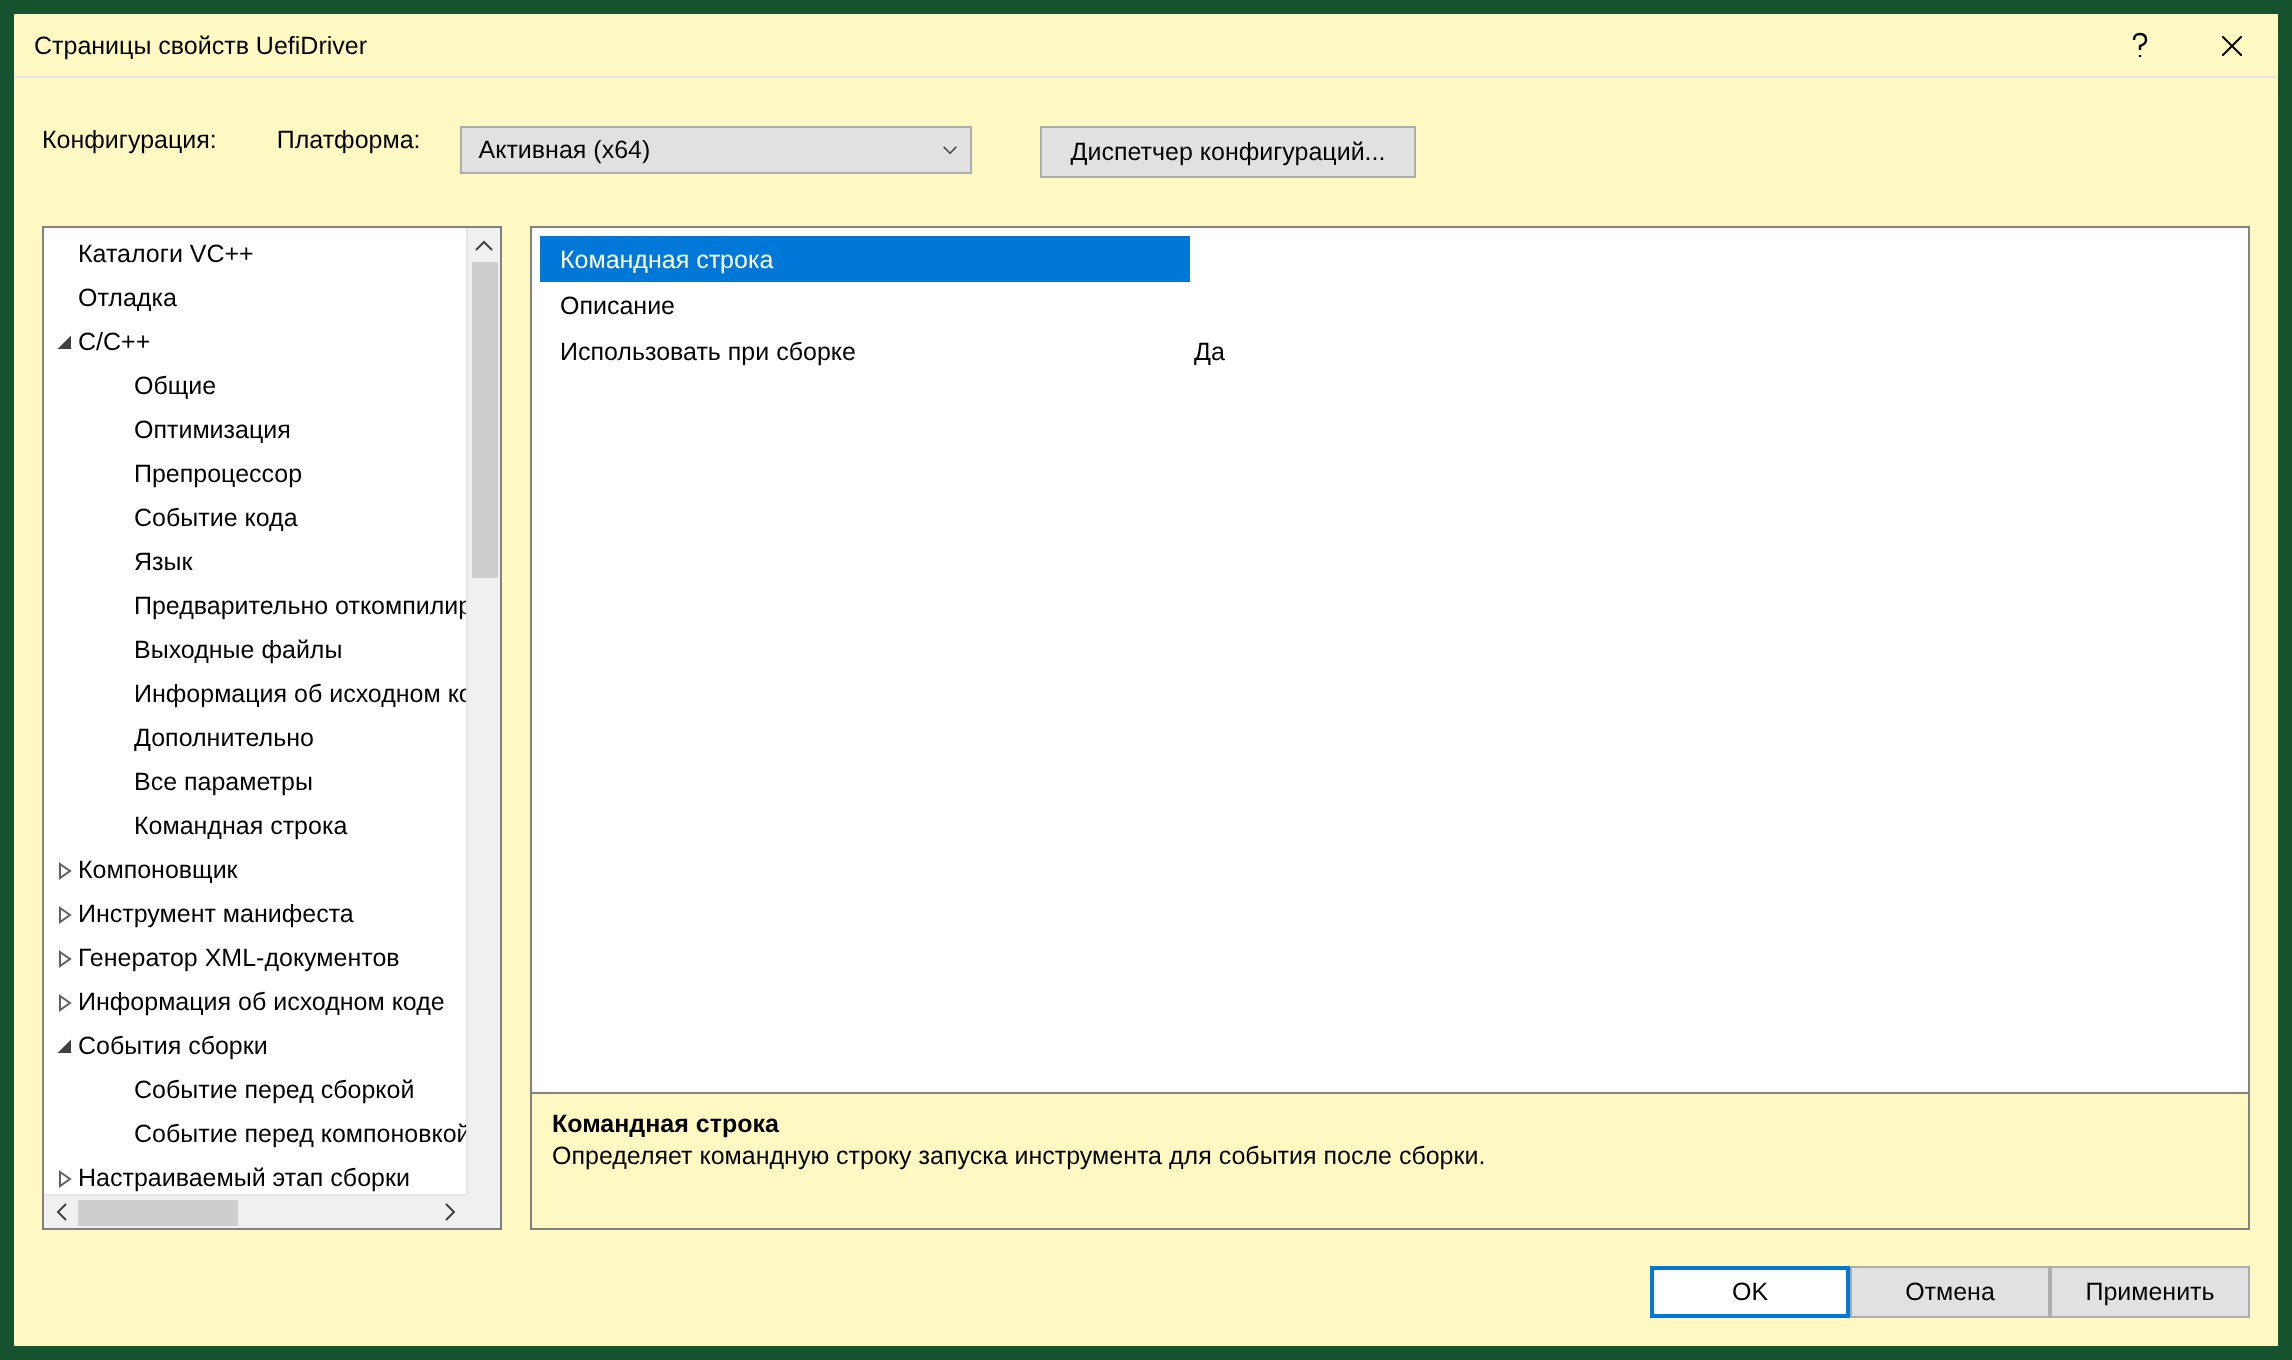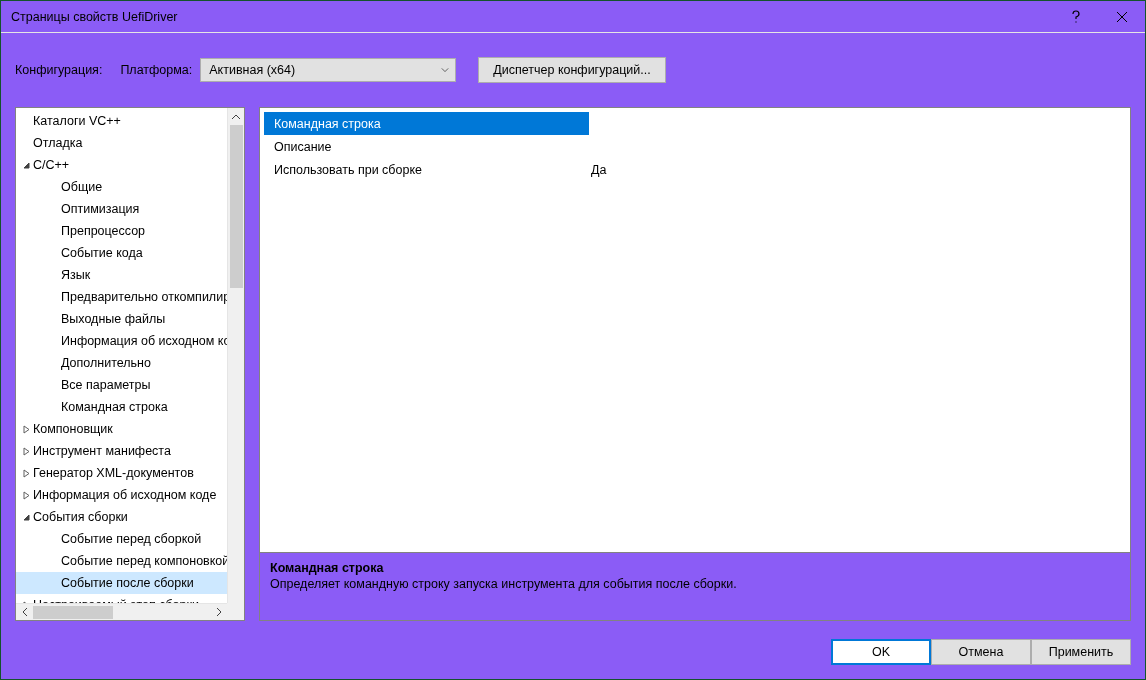--- a/index.html
+++ b/index.html
@@ -5,33 +5,33 @@
   * { box-sizing: border-box; }
   html, body {
     margin: 0; padding: 0;
     width: 1146px; height: 680px;
     font-family: "Segoe UI", Tahoma, sans-serif;
     font-size: 12.5px;
     color: #000;
     background: #fff;
     overflow: hidden;
   }
-  .window { width: 1146px; height: 680px; border: 1px solid #14532d; background: #8b5cf6; display: flex; flex-direction: column; }
+  .window { width: 1146px; height: 680px; border: 7px solid #14532d; background: #fef9c3; display: flex; flex-direction: column; }
 
   .titlebar {
     height: 32px; display: flex; align-items: center; padding-left: 10px;
     border-bottom: 1px solid #e5e5e5;
   }
   .titlebar .title { flex: 0 0 auto; }
   .titlebar .spacer { flex: 1; }
   .titlebar .btn { width: 46px; height: 32px; display: flex; align-items: center; justify-content: center; }
   .titlebar .btn svg { display: block; }
 
   .config-row {
-    display: flex; align-items: center; gap: 8px;
+    display: flex; gap: 20px;
     padding: 24px 30px 24px 14px;
   }
   .config-row label { white-space: nowrap; }
   .select {
     height: 24px; border: 1px solid #adadad; background: #e1e1e1;
     display: flex; align-items: center; justify-content: space-between;
     padding: 0 6px 0 8px;
   }
   .select.config { width: 326px; }
   .select.platform { width: 256px; margin-right: 14px; }
@@ -243,24 +243,20 @@
             </span>
             <span class="label">События сборки</span>
           </div>
           <div class="tree-item lvl2">
             <span class="toggle"></span>
             <span class="label">Событие перед сборкой</span>
           </div>
           <div class="tree-item lvl2">
             <span class="toggle"></span>
             <span class="label">Событие перед компоновкой</span>
-          </div>
-          <div class="tree-item lvl2 selected">
-            <span class="toggle"></span>
-            <span class="label">Событие после сборки</span>
           </div>
           <div class="tree-item lvl1">
             <span class="toggle">
               <svg class="tri" width="9" height="9" viewBox="0 0 9 9">
                 <path d="M2 1 L7 4.5 L2 8 Z"></path>
               </svg>
             </span>
             <span class="label">Настраиваемый этап сборки</span>
           </div>
         </div>

